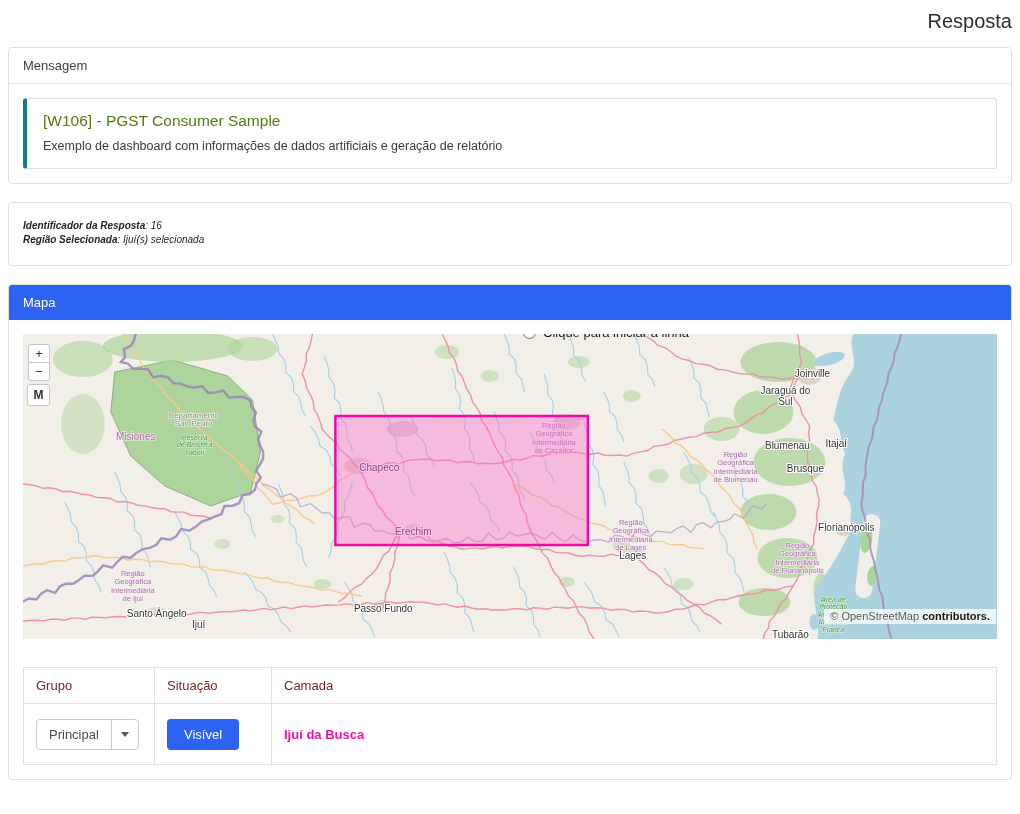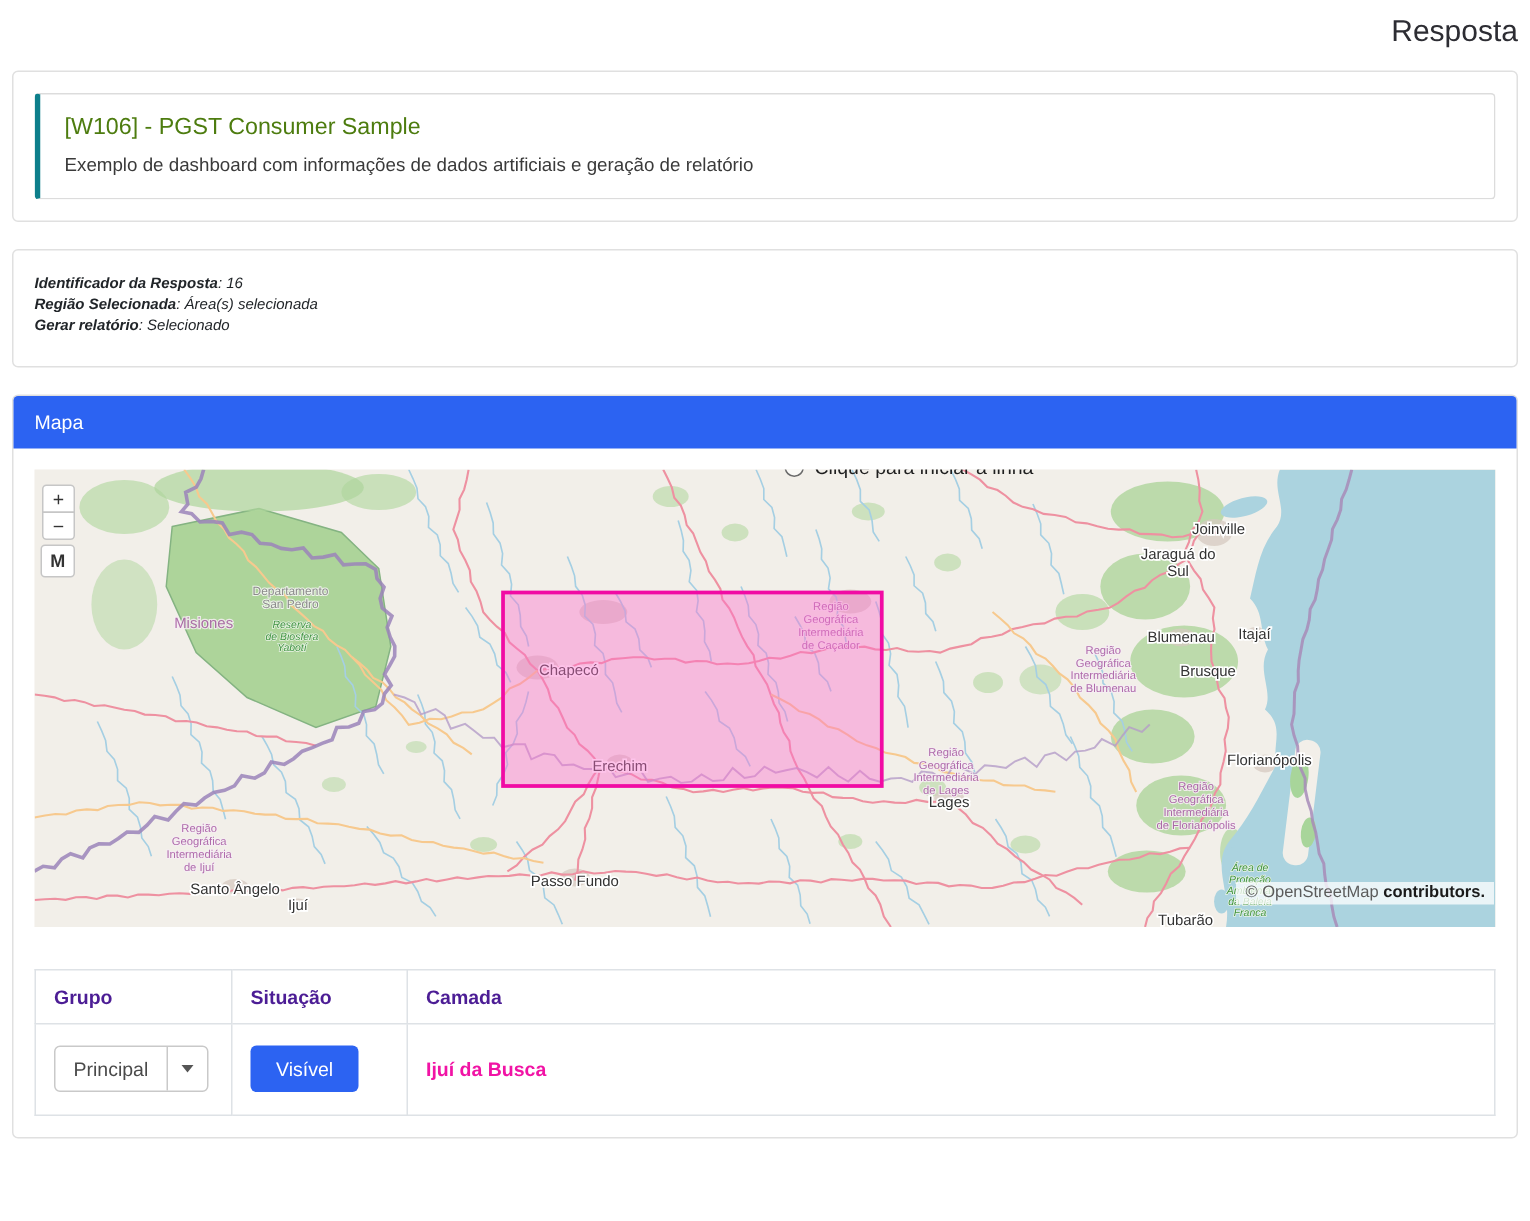--- a/index.html
+++ b/index.html
@@ -31,52 +31,52 @@
   
   text{font-family:"Liberation Sans",sans-serif;}
   .lbl-city{font-size:10px;fill:#333;paint-order:stroke;stroke:#ffffff;stroke-width:2.2px;}
   .lbl-region{font-size:7.5px;fill:#a85da5;opacity:.9;paint-order:stroke;stroke:#f6eef3;stroke-width:1.4px;}
   .lbl-region-lg{font-size:10px;fill:#a85da5;opacity:.85;paint-order:stroke;stroke:#f6eef3;stroke-width:1.6px;}
   .lbl-dept{font-size:8px;fill:#8b8b8b;paint-order:stroke;stroke:#eef3ea;stroke-width:1.3px;}
   .lbl-nature{font-size:7px;fill:#3f9440;font-style:italic;paint-order:stroke;stroke:#eaf3e6;stroke-width:1px;}
   
   .layers-table{width:100%;border-collapse:collapse;margin-top:28px;font-size:13px;}
   .layers-table th,.layers-table td{border:1px solid #dee2e6;text-align:left;padding:10px 12px;}
-  .layers-table th{color:#4c1d95;font-weight:700;}
+  .layers-table th{color:#7f1d1d;font-weight:400;}
   .layers-table td{vertical-align:middle;height:40px;}
   .col-grupo{width:106px;}.col-situacao{width:92px;}
   .split-select{display:inline-flex;align-items:stretch;border:1px solid #c9c9c9;border-radius:4px;background:#fff;color:#4a4a4a;cursor:pointer;}
   .split-select .val{padding:7px 12px;font-size:13px;}
   .split-select .caret-seg{border-left:1px solid #c9c9c9;padding:0 9px;display:flex;align-items:center;}
   .caret{width:0;height:0;border-left:4px solid transparent;border-right:4px solid transparent;border-top:5px solid #555;}
   .btn-visible{background:var(--primary,#2c63f2);color:#fff;border:none;border-radius:4px;padding:8px 17px;font-size:13px;cursor:pointer;}
   .layer-link{color:var(--magenta,#f113a5);font-weight:700;font-size:13px;}
 </style>
 </head>
 <body>
 
 <div class="container">
 
   <h1 class="page-title">Resposta</h1>
 
   <section class="card">
+    <div class="card-header">Mensagem</div>
     <div class="card-body">
       <div class="message-box">
         <div class="msg-title">[W106] - PGST Consumer Sample</div>
         <div class="msg-desc">Exemplo de dashboard com informações de dados artificiais e geração de relatório</div>
       </div>
     </div>
   </section>
 
   <section class="card">
     <div class="card-body">
       <div class="fields" id="dados-fields">
           <div><b>Identificador da Resposta</b><span>: 16</span></div>
-          <div><b>Região Selecionada</b><span>: Área(s) selecionada</span></div>
-          <div><b>Gerar relatório</b><span>: Selecionado</span></div>
+          <div><b>Região Selecionada</b><span>: Ijuí(s) selecionada</span></div>
         </div>
     </div>
   </section>
 
   <section class="card">
     <div class="card-header blue">Mapa</div>
     <div class="card-body">
 
       <div class="map-wrap">
         <svg id="mapart" viewBox="0 0 976 305" preserveAspectRatio="none">

